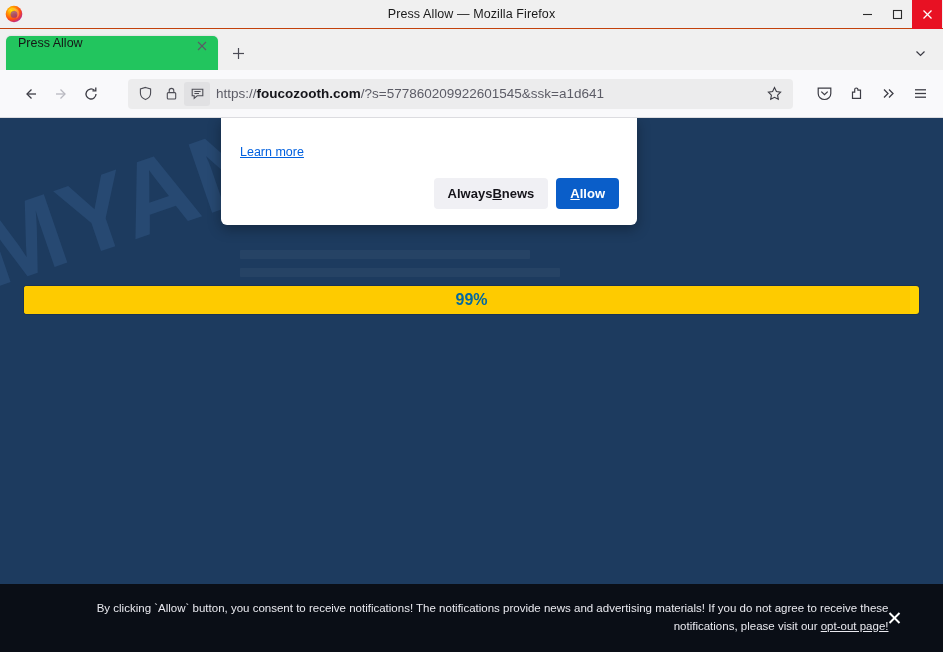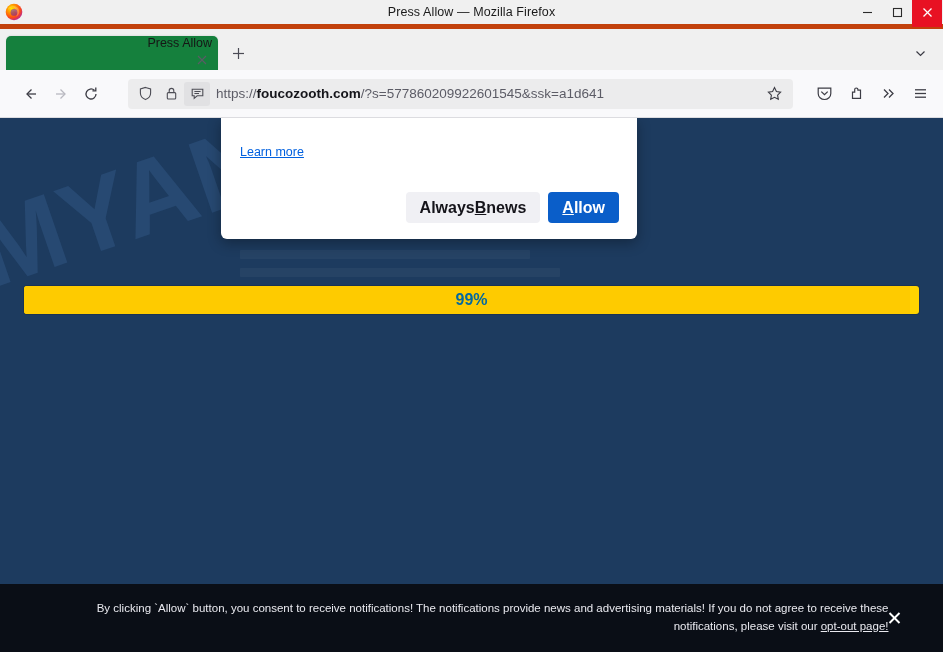--- a/index.html
+++ b/index.html
@@ -22,21 +22,21 @@
     background: #f0f0f0;
   }
 
   .titlebar {
     height: 29px;
     background: #f0f0f0;
     display: flex;
     align-items: center;
     position: relative;
     flex: 0 0 auto;
-    border-bottom: 5px solid #c2410c;
+    border-bottom: 1px solid #c2410c;
   }
 
   .ff-logo {
     width: 18px; height: 18px;
     margin-left: 5px;
     flex: 0 0 auto;
     position: relative;
   }
 
   .title-text {
@@ -80,27 +80,26 @@
     background: #f0f0f0;
     display: flex;
     align-items: flex-end;
     padding-left: 6px;
     flex: 0 0 auto;
     position: relative;
   }
   .tab {
     width: 212px;
     height: 34px;
-    background: #15803d;
+    background: #22c55e;
     border-radius: 5px 5px 0 0;
     display: flex;
-    align-items: flex-end;
+    align-items: flex-start;
     padding: 0 6px 0 12px;
     box-shadow: 0 -1px 2px rgba(0,0,0,.06);
-    flex-direction: column;
   }
   .tab-title {
     font-size: 12.5px;
     color: #161616;
     white-space: nowrap;
     overflow: hidden;
     text-overflow: ellipsis;
     flex: 1 1 auto;
   }
   .tab-close {
@@ -362,28 +361,27 @@
   .perm-actions {
     display: flex;
     justify-content: flex-end;
     gap: 8px;
     margin-top: 18px;
   }
   .perm-btn {
     height: 31px;
     padding: 0 14px;
     border-radius: 4px;
-    font-size: 16px;
+    font-size: 13px;
     font-weight: 700;
     display: flex;
     align-items: center;
     justify-content: center;
     border: none;
     font-family: "Liberation Sans", sans-serif;
-    margin-top: 14px;
   }
   .perm-btn.secondary { background: #f0f0f4; color: #15141a; }
   .perm-btn.primary   { background: #0a5ec9; color: #ffffff; }
   .perm-btn u { text-decoration: underline; }
 
   svg { display: block; }
 </style>
 </head>
 <body>
 

